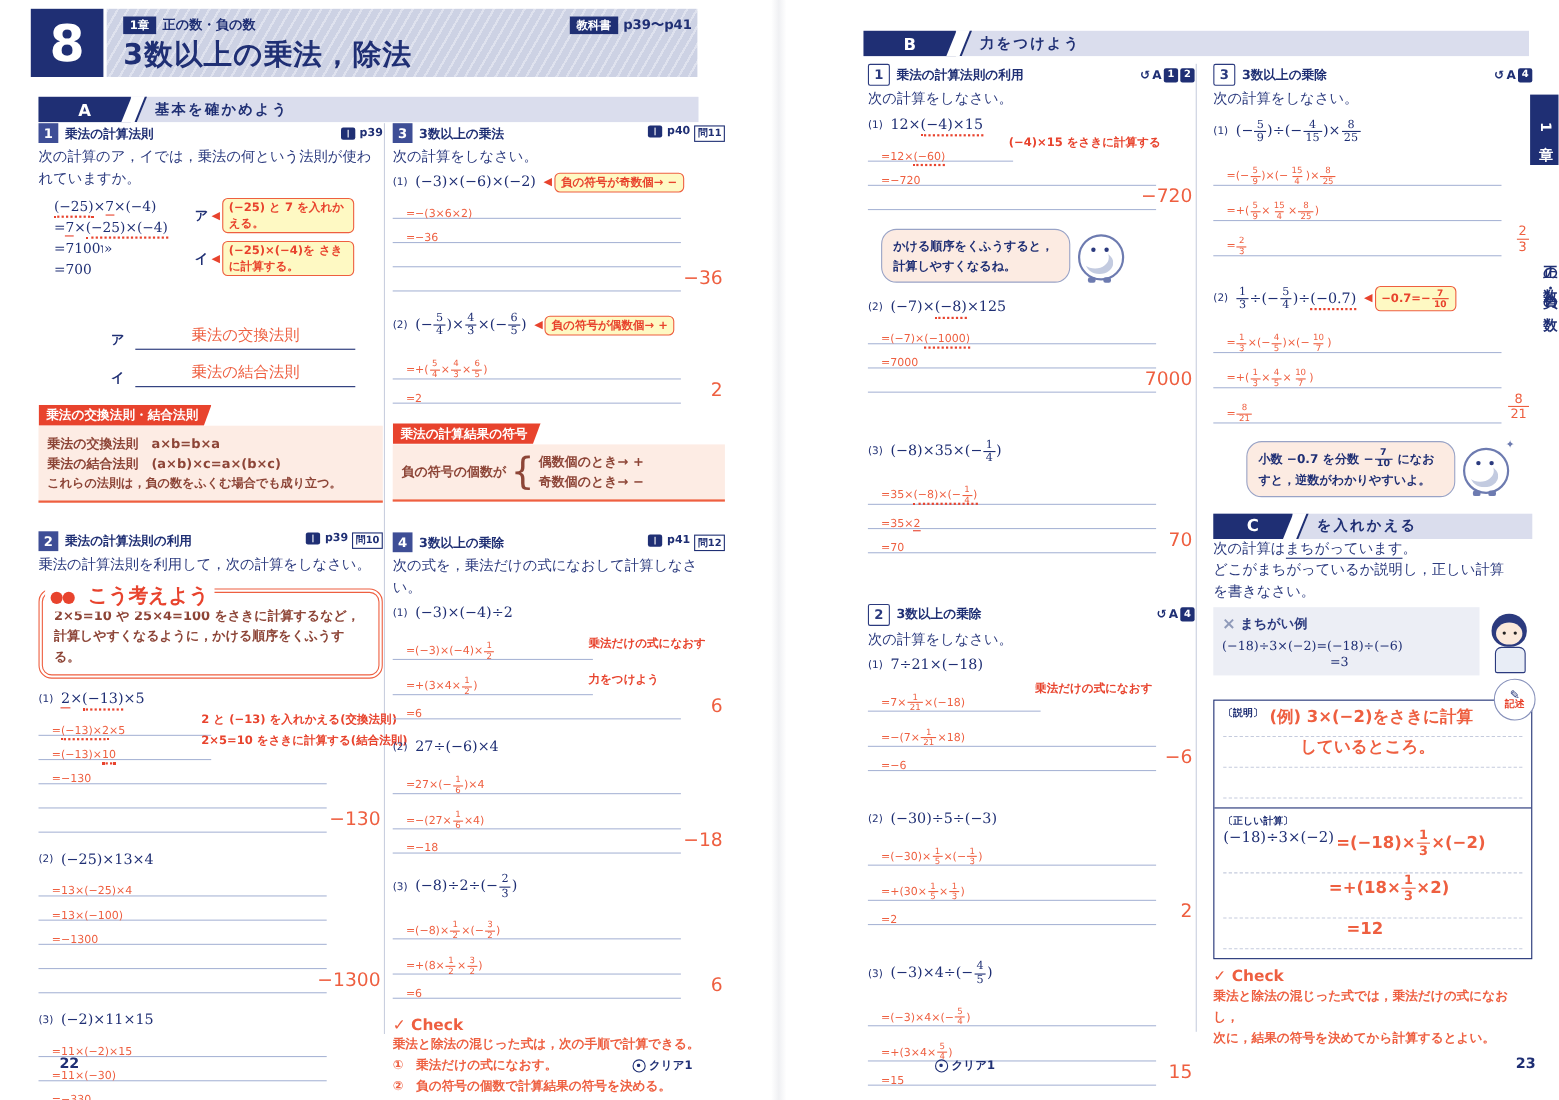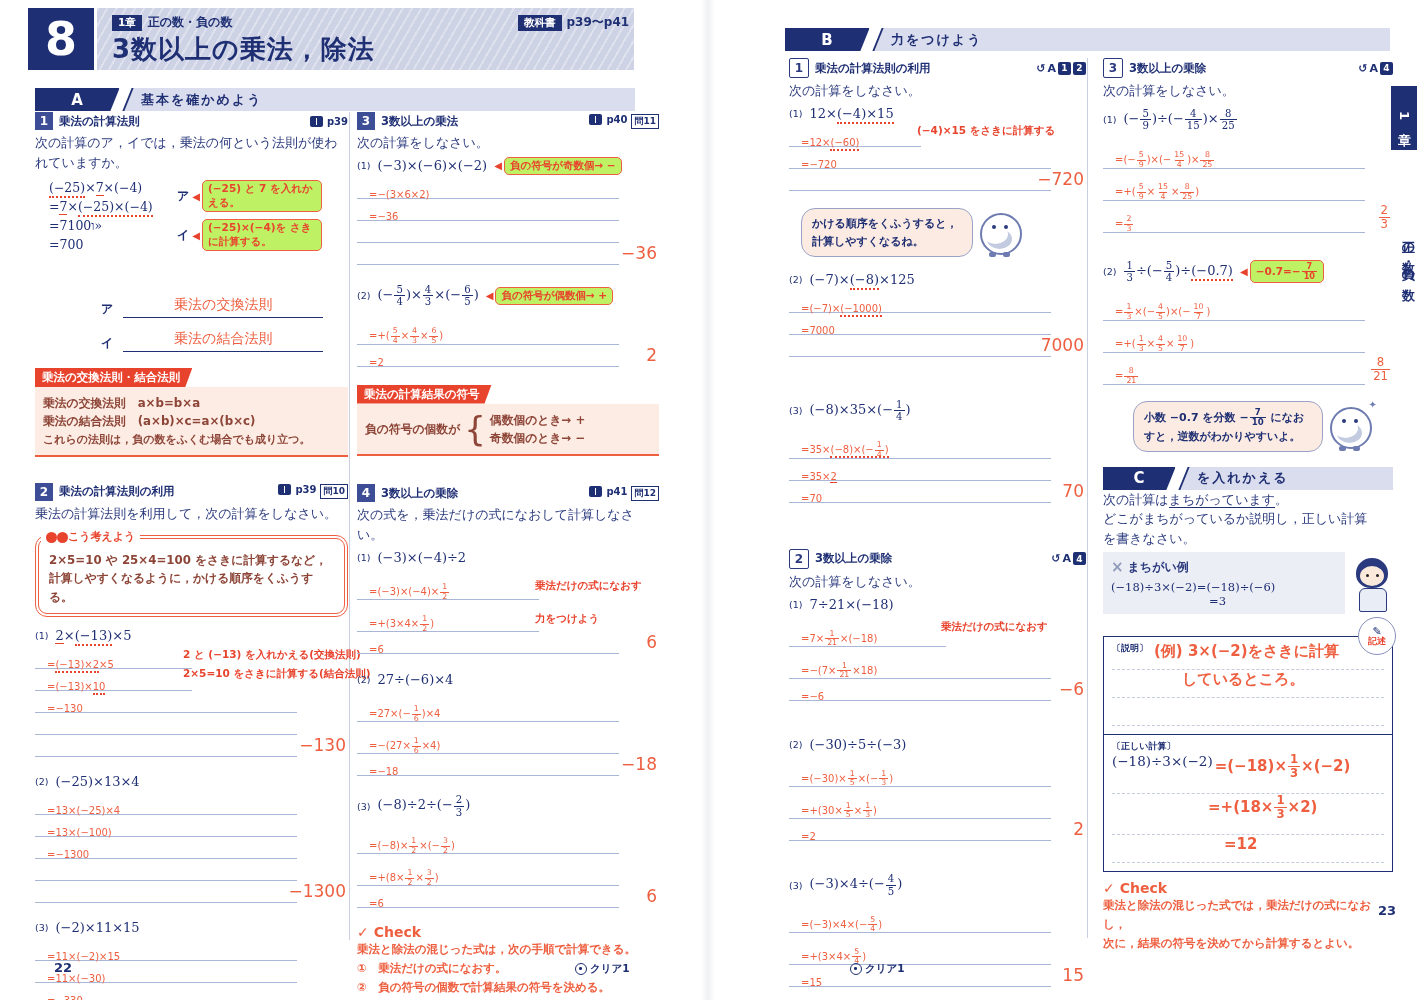--- a/index.html
+++ b/index.html
@@ -52,21 +52,21 @@
   .pno{font-size:9.5px;font-family:"DejaVu Sans",sans-serif}
   .sl{width:250px;border-bottom:1.2px solid var(--line);min-height:21px;display:flex;align-items:flex-end;padding-left:12px}
   .sl.tall{min-height:31px}
   .sl .hw{position:relative;top:2px}
   .hw{color:var(--orange);font-size:10px}
   .ans{position:absolute;right:2px;bottom:2px;color:var(--orange);font-size:17px}
   .sidenote{position:absolute;color:var(--red);font-weight:bold;font-size:10.5px;line-height:1.8;white-space:nowrap}
   .callout{display:inline-flex;align-items:center;gap:2px;font-family:"DejaVu Sans",sans-serif}
   .callout .arr{color:var(--red);font-size:10px}
   .callout .cbox{border:1.5px solid var(--orange);border-radius:5px;padding:1px 5px;font-size:10.5px;
-      color:var(--red);font-weight:bold;background:#bef264;white-space:nowrap}
+      color:var(--red);font-weight:bold;background:#fef9c3;white-space:nowrap}
   
   .frac{display:inline-flex;flex-direction:column;align-items:center;line-height:1.1;vertical-align:middle;
       font-size:.78em;margin:0 1px}
   .fr-d{border-top:1.2px solid currentColor;padding:0 2px}
   .fr-n{padding:0 2px}
   .du{border-bottom:2px dotted var(--red);padding-bottom:1px}
   .su{border-bottom:1.6px solid var(--red)}
   
   .a1eq{position:relative;margin:8px 0 2px 14px;height:104px;font-family:"DejaVu Serif",serif;
       font-size:12.5px;color:var(--navy-d)}
@@ -83,21 +83,21 @@
   .rb-title{display:inline-block;background:var(--red);color:#fff;font-weight:bold;font-size:11.5px;
       padding:2px 12px 2px 7px;clip-path:polygon(0 0,100% 0,calc(100% - 7px) 100%,0 100%)}
   .rb-body{background:var(--pink);border-bottom:2px solid var(--orange);padding:7px 8px;font-size:11.8px;
       color:var(--inkred);font-weight:bold;line-height:1.55}
   .rb-flex{display:flex;align-items:center;gap:4px}
   .brace{font-size:34px;font-weight:400;line-height:1}
   
   .hint{position:relative;border:4px double var(--orange);border-radius:12px;padding:12px 8px 7px 10px;
       margin:12px 0 10px 0;font-size:11.8px;color:var(--inkred);font-weight:bold;line-height:1.55}
   .hint-title{position:absolute;top:-11px;left:2px;background:#fff;padding:0 5px;display:flex;
-      align-items:center;gap:0;color:var(--red);font-weight:bold;font-size:11px}
+      align-items:center;gap:12px;color:var(--red);font-weight:bold;font-size:18px}
   .binoc{display:inline-block;width:22px;height:13px;position:relative}
   .binoc::before,.binoc::after{content:"";position:absolute;width:11px;height:11px;background:var(--red);
       border-radius:50%;bottom:0}
   .binoc::before{left:0}.binoc::after{right:0}
   
   .check{color:var(--orange);margin-top:8px}
   .check-title{font-weight:bold;font-size:14px;display:flex;gap:5px;align-items:center}
   .check-icon{font-weight:bold}
   .check-line{font-size:11.5px;line-height:1.65;font-weight:bold}
   
@@ -887,13 +887,13 @@
 
 <div class="abs pgnum" style="left:54px;top:960px">22</div>
 <div class="abs brand" style="left:575px;top:962px">
   <span class="brand-icon"></span>
   <span>クリア1</span>
 </div>
 <div class="abs brand" style="left:850px;top:962px">
   <span class="brand-icon"></span>
   <span>クリア1</span>
 </div>
-<div class="abs pgnum" style="left:1378px;top:903px">23</div>
+<div class="abs pgnum" style="left:1378px;top:960px">23</div>
 
 </body></html>

